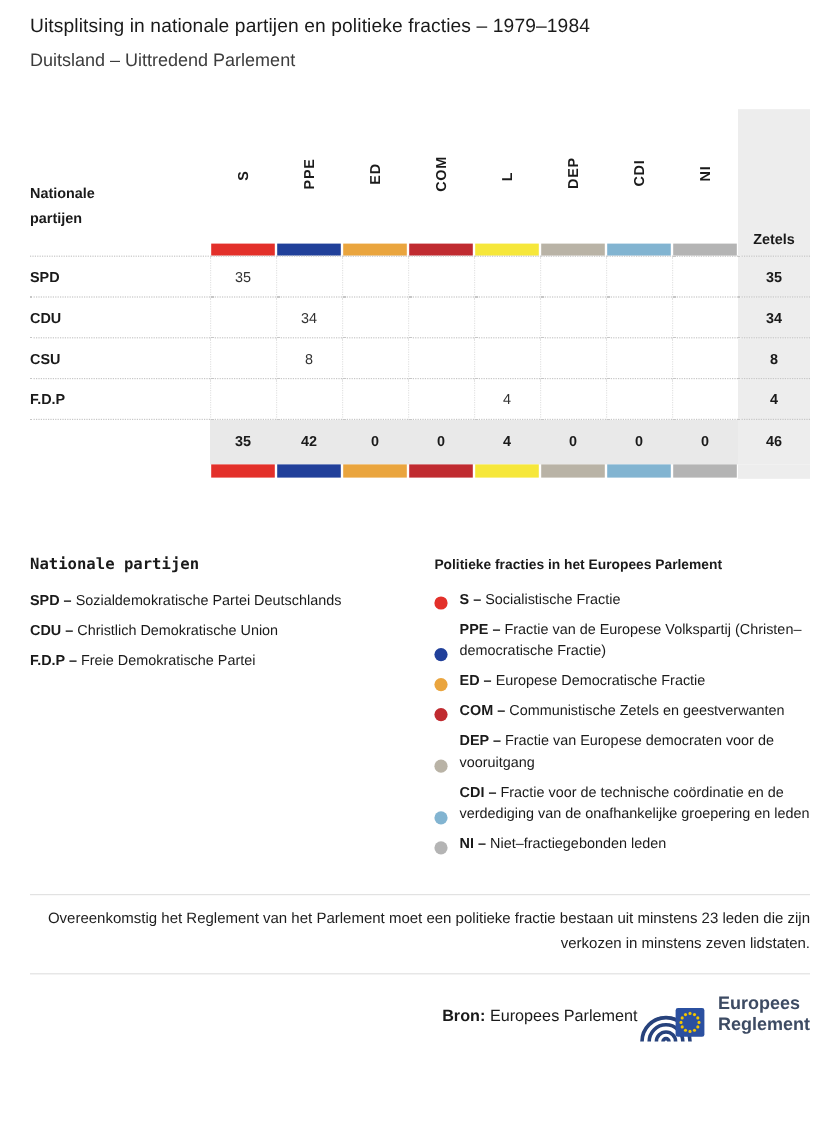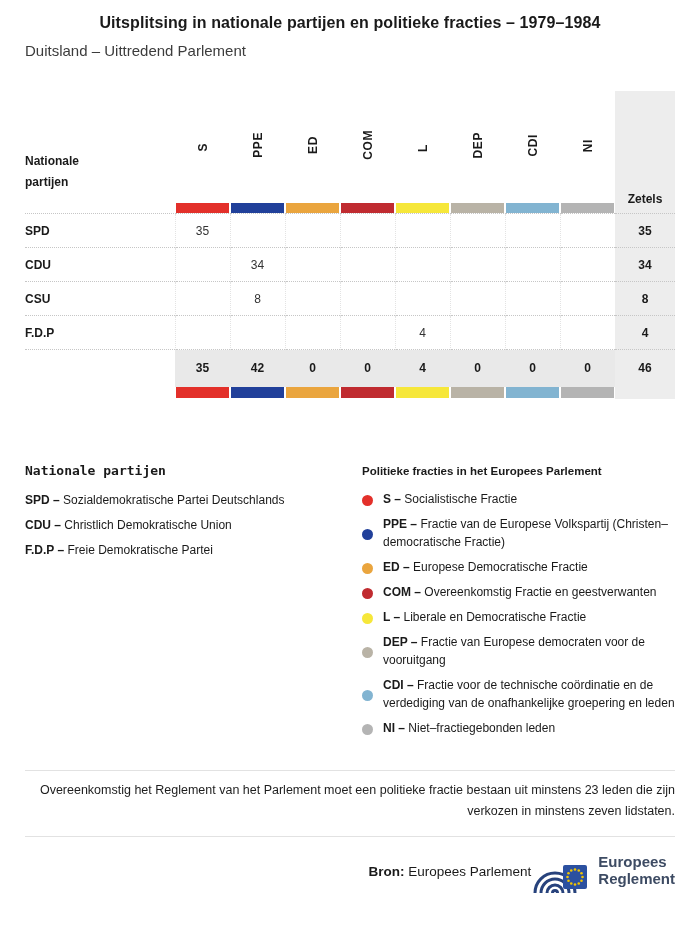--- a/index.html
+++ b/index.html
@@ -4,21 +4,21 @@
 <style>
   * { box-sizing: border-box; }
   html, body { margin: 0; padding: 0; }
   body {
     width: 700px; height: 947px; overflow: hidden;
     background: #ffffff; color: #1a1a1a;
     font-family: "Liberation Sans", sans-serif;
   }
   .wrap { padding: 14px 25px 0 25px; }
 
-  .title { font-size: 16px; font-weight: 700; margin: 0 0 10px 0; letter-spacing: .1px; text-align: center; }
+  .title { font-size: 16px; font-weight: 400; margin: 0 0 10px 0; letter-spacing: .1px; }
   .subtitle { font-size: 15px; color: #3c3c3c; margin: 0; font-weight: 400; }
 
   table.results { border-collapse: collapse; table-layout: fixed; width: 650px; margin-top: 32px; }
   col.party-col { width: 150px; }
   col.group-col { width: 55px; }
   col.zcol { width: 60px; background: #ededed; }
   th, td { padding: 0; font-weight: 400; }
 
   .first-th { vertical-align: bottom; text-align: left; padding-bottom: 20px; }
   .first-th span { display: block; width: 60px; font-size: 12px; font-weight: 700; line-height: 1.75; word-break: break-all; }
@@ -43,21 +43,21 @@
   .totals-row .t-bg { background: #e9e9e9; }
 
   .legends { display: flex; margin-top: 64px; }
   .legend-parties { width: 345px; }
   .lp-title { font-family: "DejaVu Sans Mono", monospace; font-size: 13px; font-weight: 700; margin: 0 0 15px 0; }
   .lp-item { font-size: 12px; margin-bottom: 11px; }
   .lp-item b { font-weight: 700; }
 
   .legend-groups { flex: 1; }
   .lg-title { font-size: 11.5px; font-weight: 700; margin: 2px 0 13px 0; }
-  .lg-item { display: flex; align-items: center; margin-bottom: 7px; }
+  .lg-item { display: flex; align-items: flex-end; margin-bottom: 7px; }
   .dot { width: 11px; height: 11px; border-radius: 50%; flex: 0 0 11px; margin: 3px 10px 0 0; background: #ccc; }
   .lg-text { width: 292px; font-size: 12px; line-height: 1.5; }
   .lg-text b { font-weight: 700; }
 
   .rule { border: none; border-top: 1px solid #e2e2e2; margin: 0; }
   .top-rule { margin-top: 26px; }
   .footnote { font-size: 12.5px; line-height: 1.75; padding: 9px 0 13px 0; margin: 0; color: #1d1d1d; text-align: right; }
 
   .source-row { display: flex; justify-content: flex-end; align-items: center; padding-top: 10px; }
   .source-text { font-size: 13.5px; }
@@ -236,25 +236,21 @@
       <div class="lg-item">
           <span class="dot" style="background: rgb(33, 64, 154);"></span>
           <span class="lg-text"><b>PPE –</b> <span>Fractie van de Europese Volkspartij (Christen–democratische Fractie)</span></span>
         </div>
       <div class="lg-item">
           <span class="dot" style="background: rgb(234, 165, 62);"></span>
           <span class="lg-text"><b>ED –</b> <span>Europese Democratische Fractie</span></span>
         </div>
       <div class="lg-item">
           <span class="dot" style="background: rgb(192, 43, 48);"></span>
-          <span class="lg-text"><b>COM –</b> <span>Overeenkomstig Fractie en geestverwanten</span></span>
-        </div>
-      <div class="lg-item">
-          <span class="dot" style="background: rgb(246, 231, 58);"></span>
-          <span class="lg-text"><b>L –</b> <span>Liberale en Democratische Fractie</span></span>
+          <span class="lg-text"><b>COM –</b> <span>Communistische Zetels en geestverwanten</span></span>
         </div>
       <div class="lg-item">
           <span class="dot" style="background: rgb(185, 179, 166);"></span>
           <span class="lg-text"><b>DEP –</b> <span>Fractie van Europese democraten voor de vooruitgang</span></span>
         </div>
       <div class="lg-item">
           <span class="dot" style="background: rgb(130, 180, 209);"></span>
           <span class="lg-text"><b>CDI –</b> <span>Fractie voor de technische coördinatie en de verdediging van de onafhankelijke groepering en leden</span></span>
         </div>
       <div class="lg-item">

